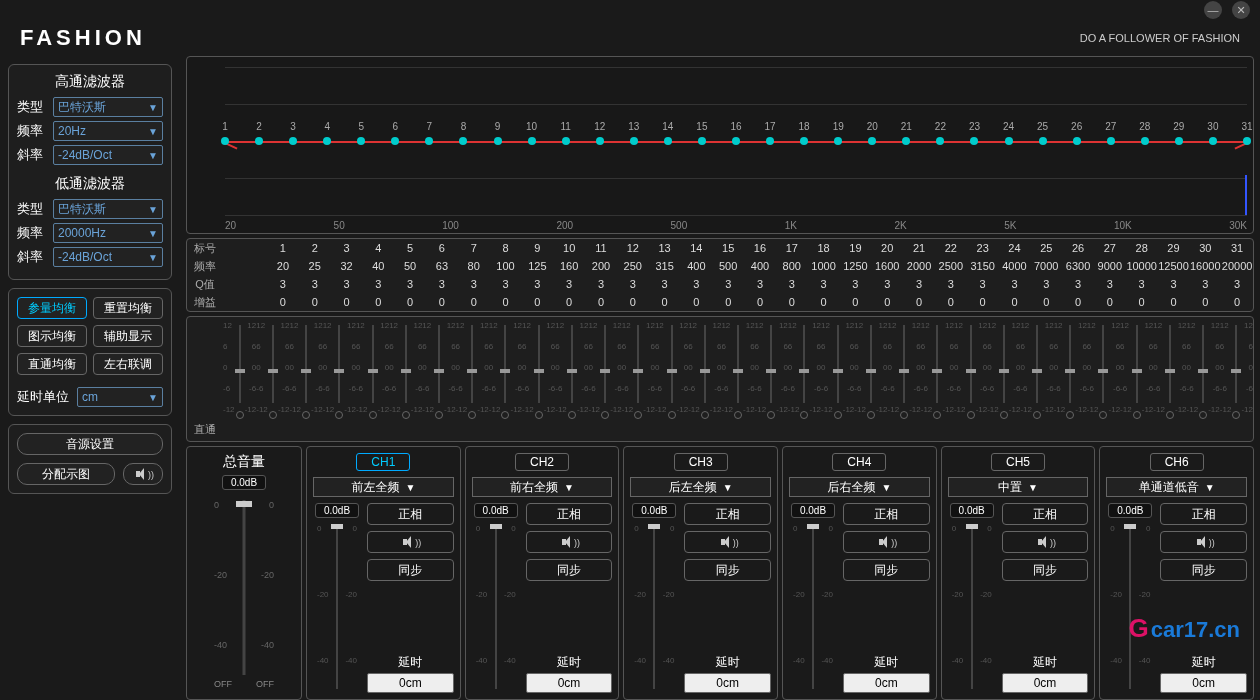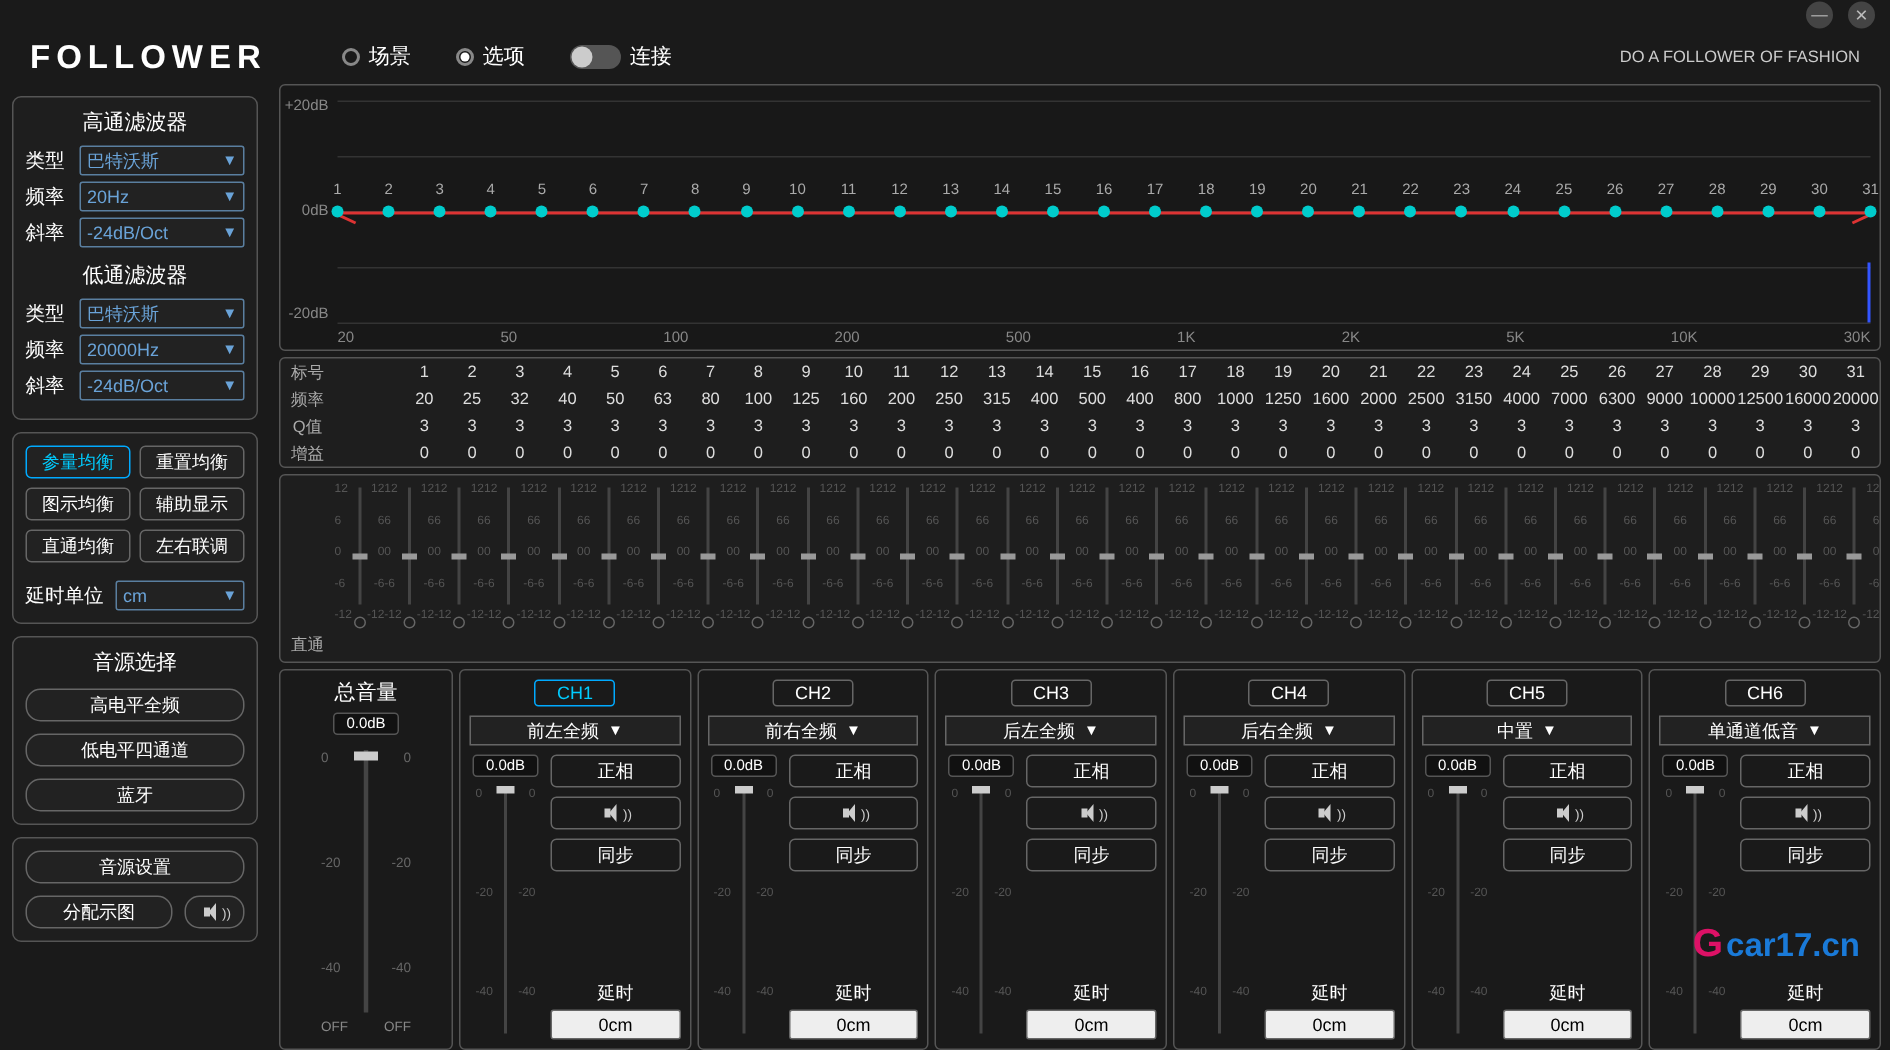--- a/index.html
+++ b/index.html
@@ -129,35 +129,21 @@
 </style>
 </head>
 <body>
 
 <div class="titlebar">
   <div class="win-btn">—</div>
   <div class="win-btn">✕</div>
 </div>
 
 <div class="header">
-  <div class="logo">FOLLOWER</div>
-  <div class="head-radios">
-    <div class="radio-item">
-        <span class="radio-dot"></span>
-        <span>场景</span>
-      </div>
-    <div class="radio-item">
-        <span class="radio-dot on"></span>
-        <span>选项</span>
-      </div>
-    <div class="radio-item">
-        <span class="toggle"></span>
-        <span>连接</span>
-      </div>
-  </div>
+  <div class="logo">FASHION</div>
   <div class="tagline">DO A FOLLOWER OF FASHION</div>
 </div>
 
 <div class="content">
 
   <div class="sidebar">
     <div class="panel filter-panel">
       <div class="title">高通滤波器</div>
       <div class="row">
           <label>类型</label>
@@ -215,48 +201,37 @@
       </div>
       <div class="delay-unit-row">
         <span style="font-size:13px;">延时单位</span>
         <div class="select" style="flex:1">
             <span>cm</span>
             <span class="arrow">▼</span>
           </div>
       </div>
     </div>
 
-    <div class="panel source-panel">
-      <div class="title">音源选择</div>
-      <div class="src-btn">高电平全频</div>
-      <div class="src-btn">低电平四通道</div>
-      <div class="src-btn">蓝牙</div>
-    </div>
 
     <div class="panel bottom-panel">
       <div class="src-btn">音源设置</div>
       <div class="row2">
         <div class="src-btn" style="flex:1">分配示图</div>
         <div class="src-btn" style="width:40px">
             <span class="spk-icon">
               <span class="spk-waves">))</span>
             </span>
           </div>
       </div>
     </div>
   </div>
 
   <div class="main">
 
     <div class="graph-area">
-      <div class="y-axis">
-        <div>+20dB</div>
-        <div>0dB</div>
-        <div>-20dB</div>
-      </div>
       <div class="graph-canvas">
         <div class="hline" style="top:0"></div>
         <div class="hline" style="top:25%"></div>
         <div class="center-line"></div>
         <div class="hline" style="top:75%"></div>
         <div class="hline" style="top:100%"></div>
         <div class="eq-curve"></div>
         <div class="blue-spike"></div>
         <div class="points" id="eq-points">
             <div class="pt" style="left: 0%;"></div>

